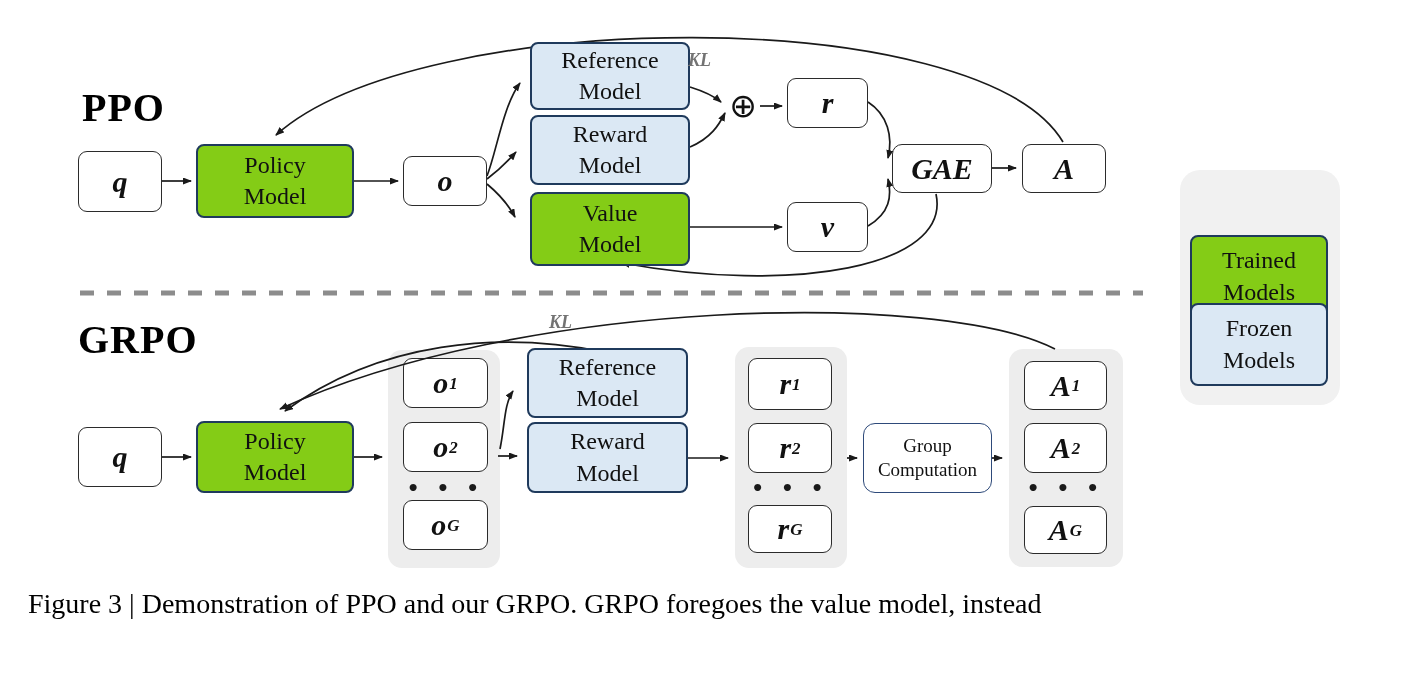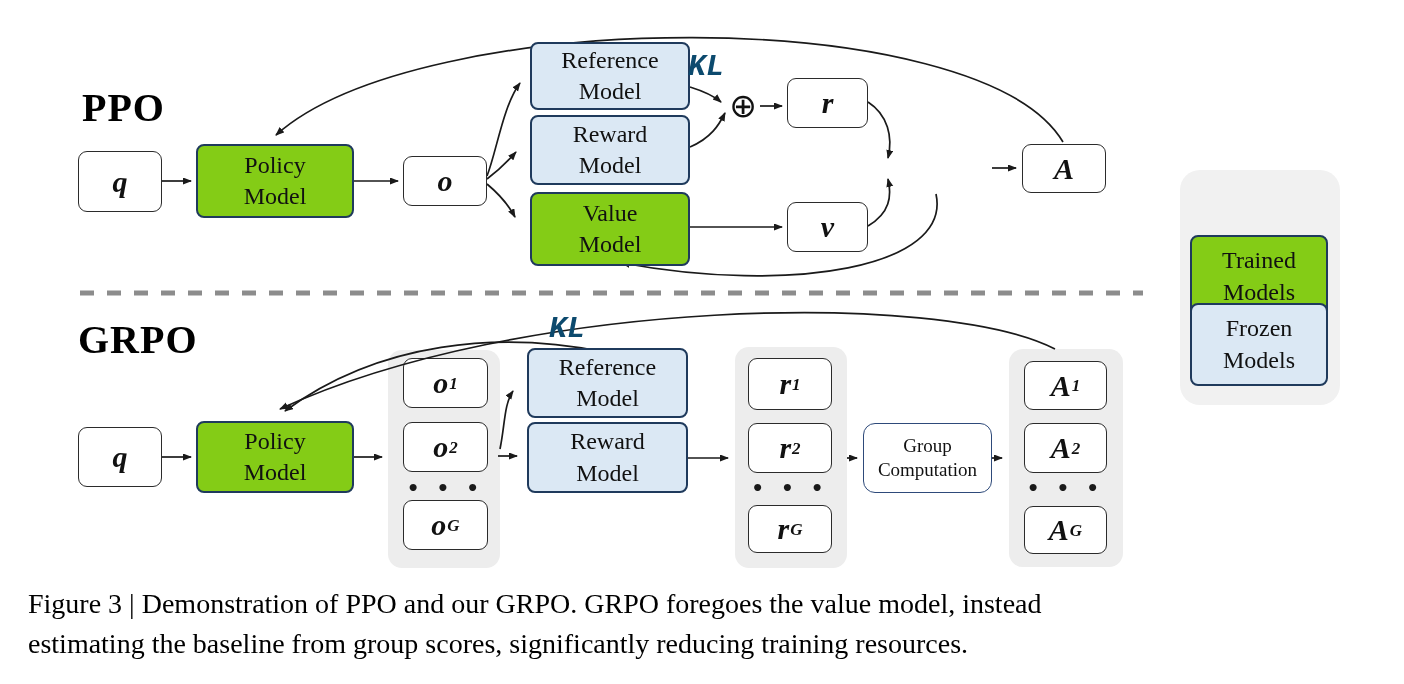--- a/index.html
+++ b/index.html
@@ -26,21 +26,21 @@
   .plainword{font-size:27px;font-style:normal;font-weight:400;}
   .group{
     position:absolute;z-index:0;background:#EDEDED;border-radius:14px;
   }
   .group .box{position:absolute;}
   .dots{
     position:absolute;z-index:2;text-align:center;font-size:20px;font-weight:bold;letter-spacing:5px;
     color:#1a1a1a;font-family:"DejaVu Sans", sans-serif;line-height:1;
   }
   .kl{
-    position:absolute;z-index:2;font-style:italic;font-weight:600;font-size:30px;color:#0c4a6e;font-family:Liberation Mono, monospace;
+    position:absolute;z-index:2;font-style:italic;font-weight:600;font-size:18px;color:#737373;
   }
   .oplus{
     position:absolute;z-index:2;font-family:"DejaVu Sans", sans-serif;
     font-size:33px;line-height:34px;width:34px;text-align:center;color:#111;
   }
   .legend-panel{
     position:absolute;z-index:0;background:#F1F1F1;border-radius:20px;
   }
   .legend-panel .model{font-size:24px;}
   .caption{
@@ -121,20 +121,23 @@
   <div class="oplus" style="left:726px;top:89px;">⊕</div>
 
   <div class="box" style="left:787px;top:78px;width:81px;height:50px;">
     <span class="mathvar">r</span>
   </div>
 
   <div class="box" style="left:787px;top:202px;width:81px;height:50px;">
     <span class="mathvar">v</span>
   </div>
 
+  <div class="box" style="left:892px;top:144px;width:100px;height:49px;border-radius:10px;">
+    <span class="mathvar plainword">GAE</span>
+  </div>
 
   <div class="box" style="left:1022px;top:144px;width:84px;height:49px;">
     <span class="mathvar">A</span>
   </div>
 
   <div class="legend-panel" style="left:1180px;top:170px;width:160px;height:235px;">
     <div class="box model trained" style="left:10px;top:29px;width:138px;height:83px;margin-top:36px;">
       <span class="ml">Trained
 Models</span>
     </div>
@@ -214,15 +217,14 @@
         <span class="sub">2</span>
     </div>
     <div class="dots" style="left:15px;top:129px;width:83px;">• • •</div>
     <div class="box" style="left:15px;top:157px;width:83px;height:48px;">
       <span class="mathvar">A</span>
         <span class="sub">G</span>
     </div>
   </div>
 
   <div class="caption" style="left:28px;top:588px;">Figure 3 | Demonstration of PPO and our GRPO. GRPO foregoes the value model, instead</div>
-  <div class="caption" style="left:28px;top:628px;">estimating the baseline from group scores, significantly reducing training resources.</div>
 
 </div>
 
 </body></html>

